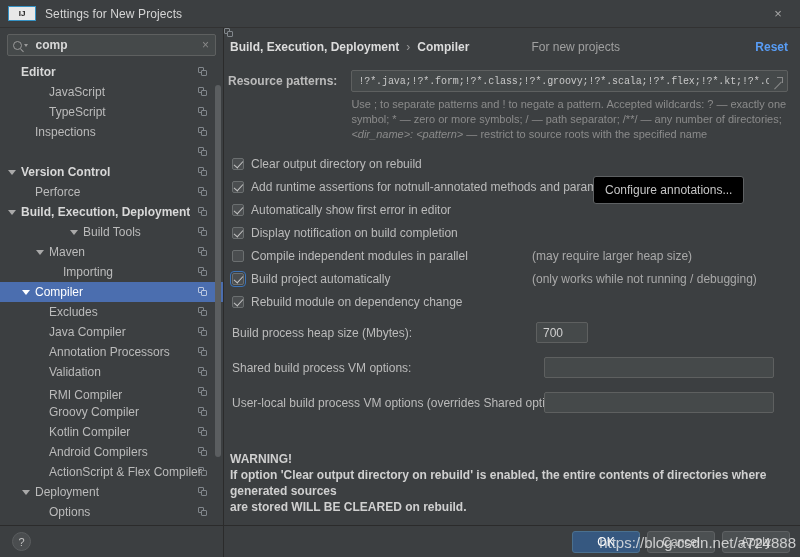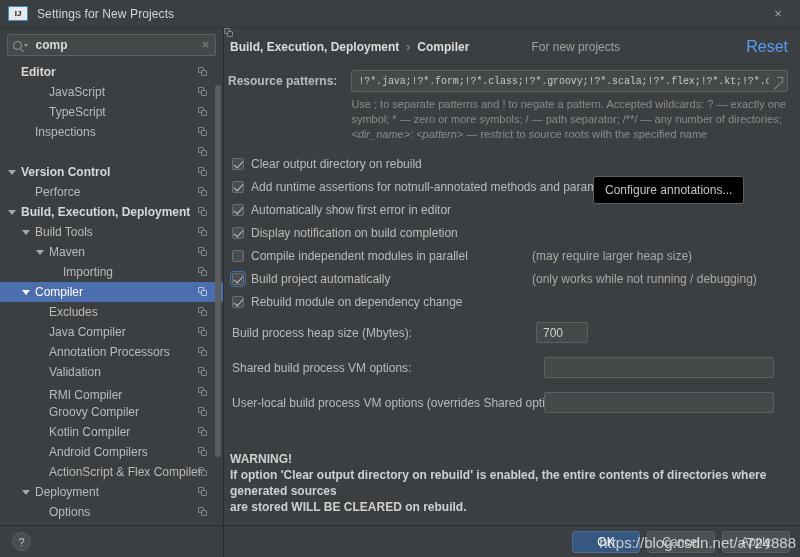--- a/index.html
+++ b/index.html
@@ -21,21 +21,21 @@
 
   
   #titlebar {
     height: 28px; min-height: 28px;
     background: #3c3f41;
     display: flex; align-items: center;
     padding-left: 8px;
     border-bottom: 1px solid #323232;
   }
   #ij-logo {
-    width: 20px; height: 15px;
+    width: 28px; height: 15px;
     border: 1.5px solid #3592c4;
     background: #e8e8e8;
     display: flex; align-items: center; justify-content: center;
     font-size: 8px; font-weight: bold; color: #1b1b1b;
     font-family: "Liberation Sans", sans-serif;
     line-height: 1;
     margin-right: 9px;
   }
   #title-text {
     font-size: 12px; color: #d6d6d6; letter-spacing: .1px;
@@ -151,21 +151,21 @@
   #crumb-row { display: flex; align-items: center; height: 22px; padding-left: 2px; }
   .crumb { font-size: 12px; font-weight: bold; color: #dcdcdc; white-space: nowrap; }
   .crumb-sep { font-size: 12px; color: #9a9a9a; margin: 0 7px; }
   #for-new {
     display: flex; align-items: center; margin-left: 48px;
     font-size: 12px; color: #a0a0a0; white-space: nowrap;
   }
   #for-new .copy-ic { position: static; margin-right: 5px; top: 0; right: 0; }
   #for-new .copy-ic i.b2 { background: #3c3f41; }
   #reset-link {
-    margin-left: auto; font-size: 16px; font-weight: normal;
+    margin-left: auto; font-size: 12px; font-weight: bold;
     color: #589df6; cursor: pointer; white-space: nowrap;
   }
 
   #res-row { display: flex; align-items: flex-start; margin-top: 12px; }
   #res-label { font-size: 12px; color: #bbbbbb; padding-top: 4px; white-space: nowrap; font-weight: bold; }
   #res-field-wrap { flex: 1; margin-left: 14px; min-width: 0; }
   #res-field {
     height: 22px; background: #45494a;
     border: 1px solid #5e6060; border-radius: 2px;
     display: flex; align-items: center; padding: 0 4px 0 6px;
@@ -355,21 +355,21 @@
               </span>
             </div>
             <div class="row bold" style="padding-left: 8px;">
               <span class="arrow"></span>
               <span class="lbl">Build, Execution, Deployment</span>
               <span class="copy-ic">
                 <i class="b1"></i>
                 <i class="b2"></i>
               </span>
             </div>
-            <div class="row" style="padding-left: 22px;">
+            <div class="row" style="padding-left: 22px; margin-left: 48px;">
               <span class="arrow"></span>
               <span class="lbl">Build Tools</span>
               <span class="copy-ic">
                 <i class="b1"></i>
                 <i class="b2"></i>
               </span>
             </div>
             <div class="row" style="padding-left: 36px;">
               <span class="arrow"></span>
               <span class="lbl">Maven</span>

